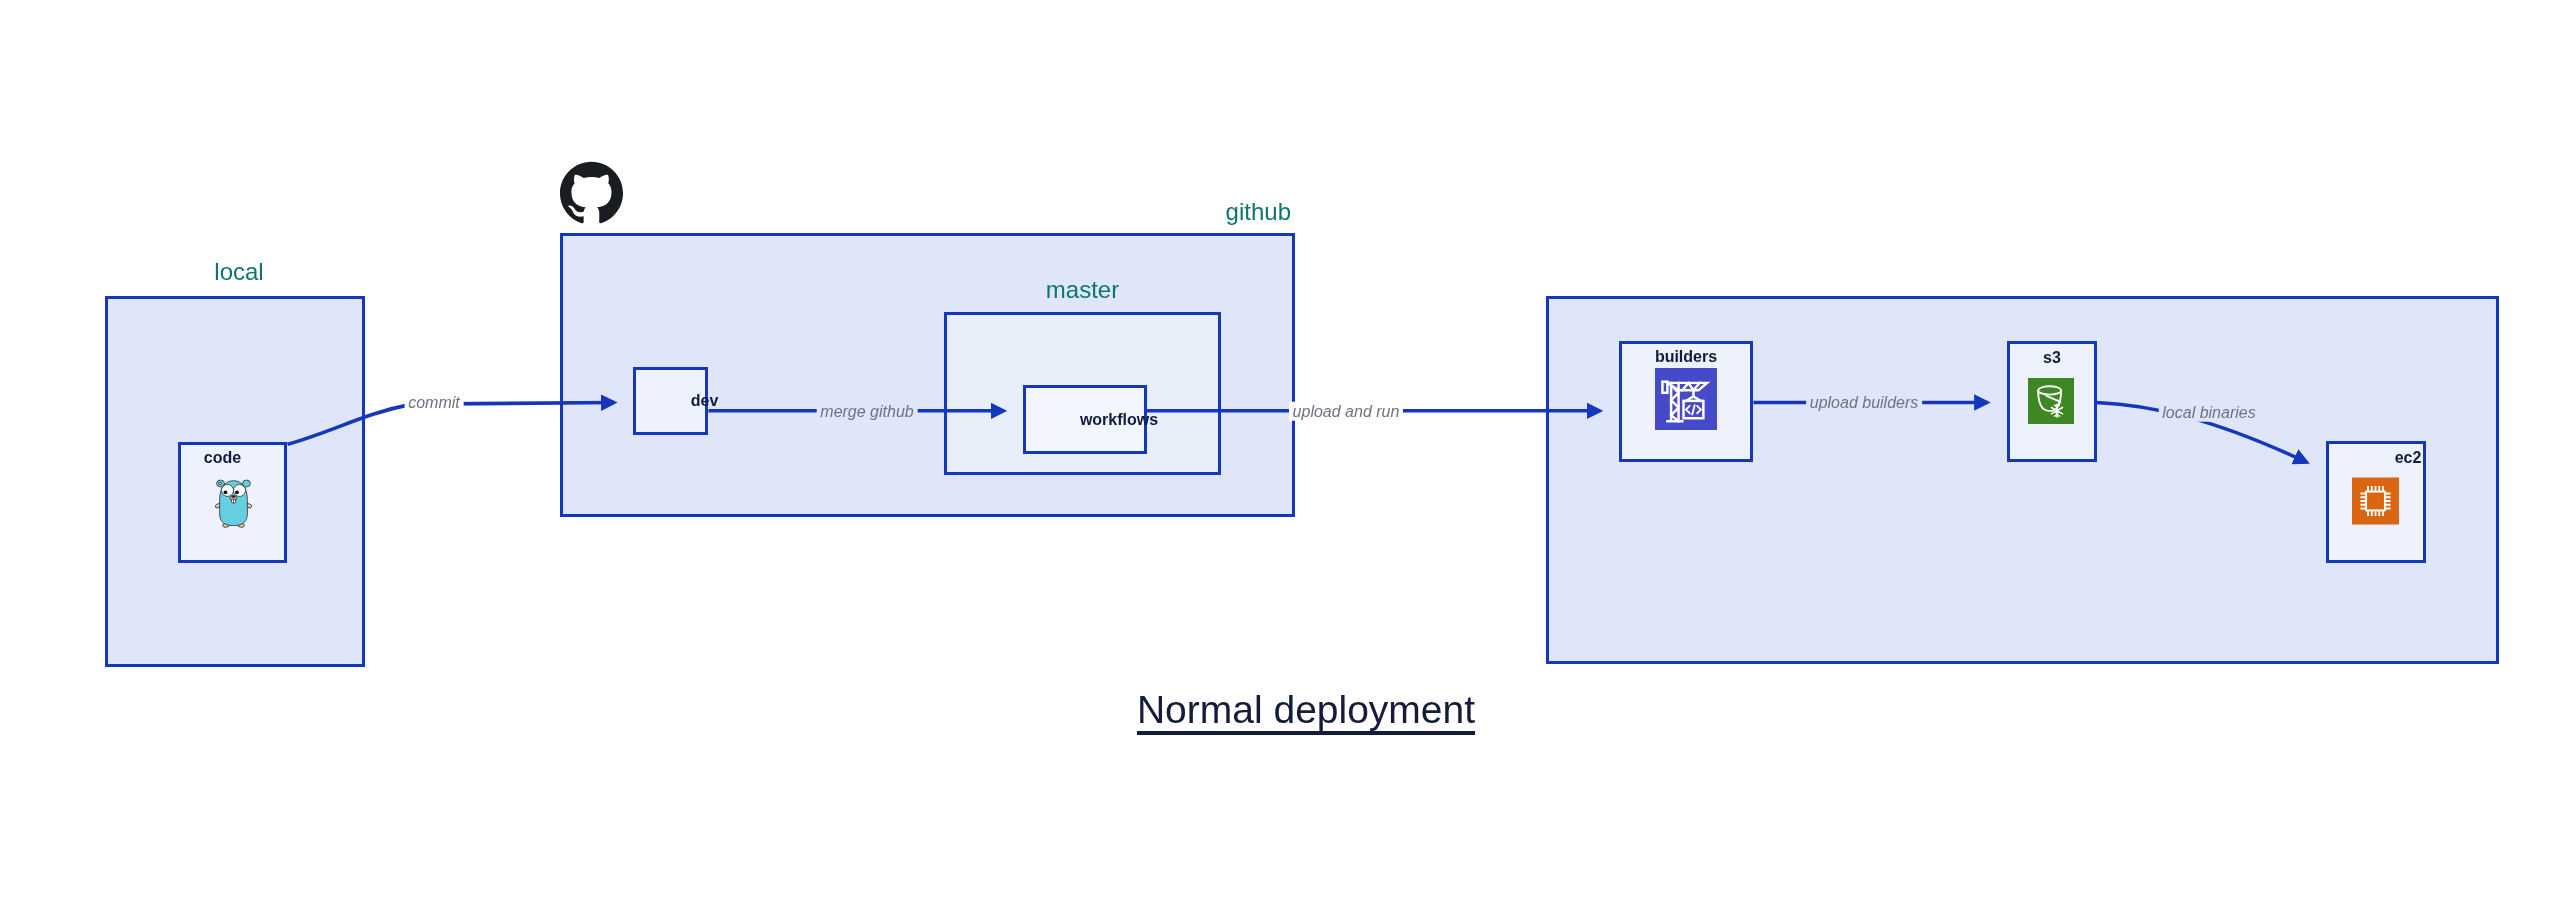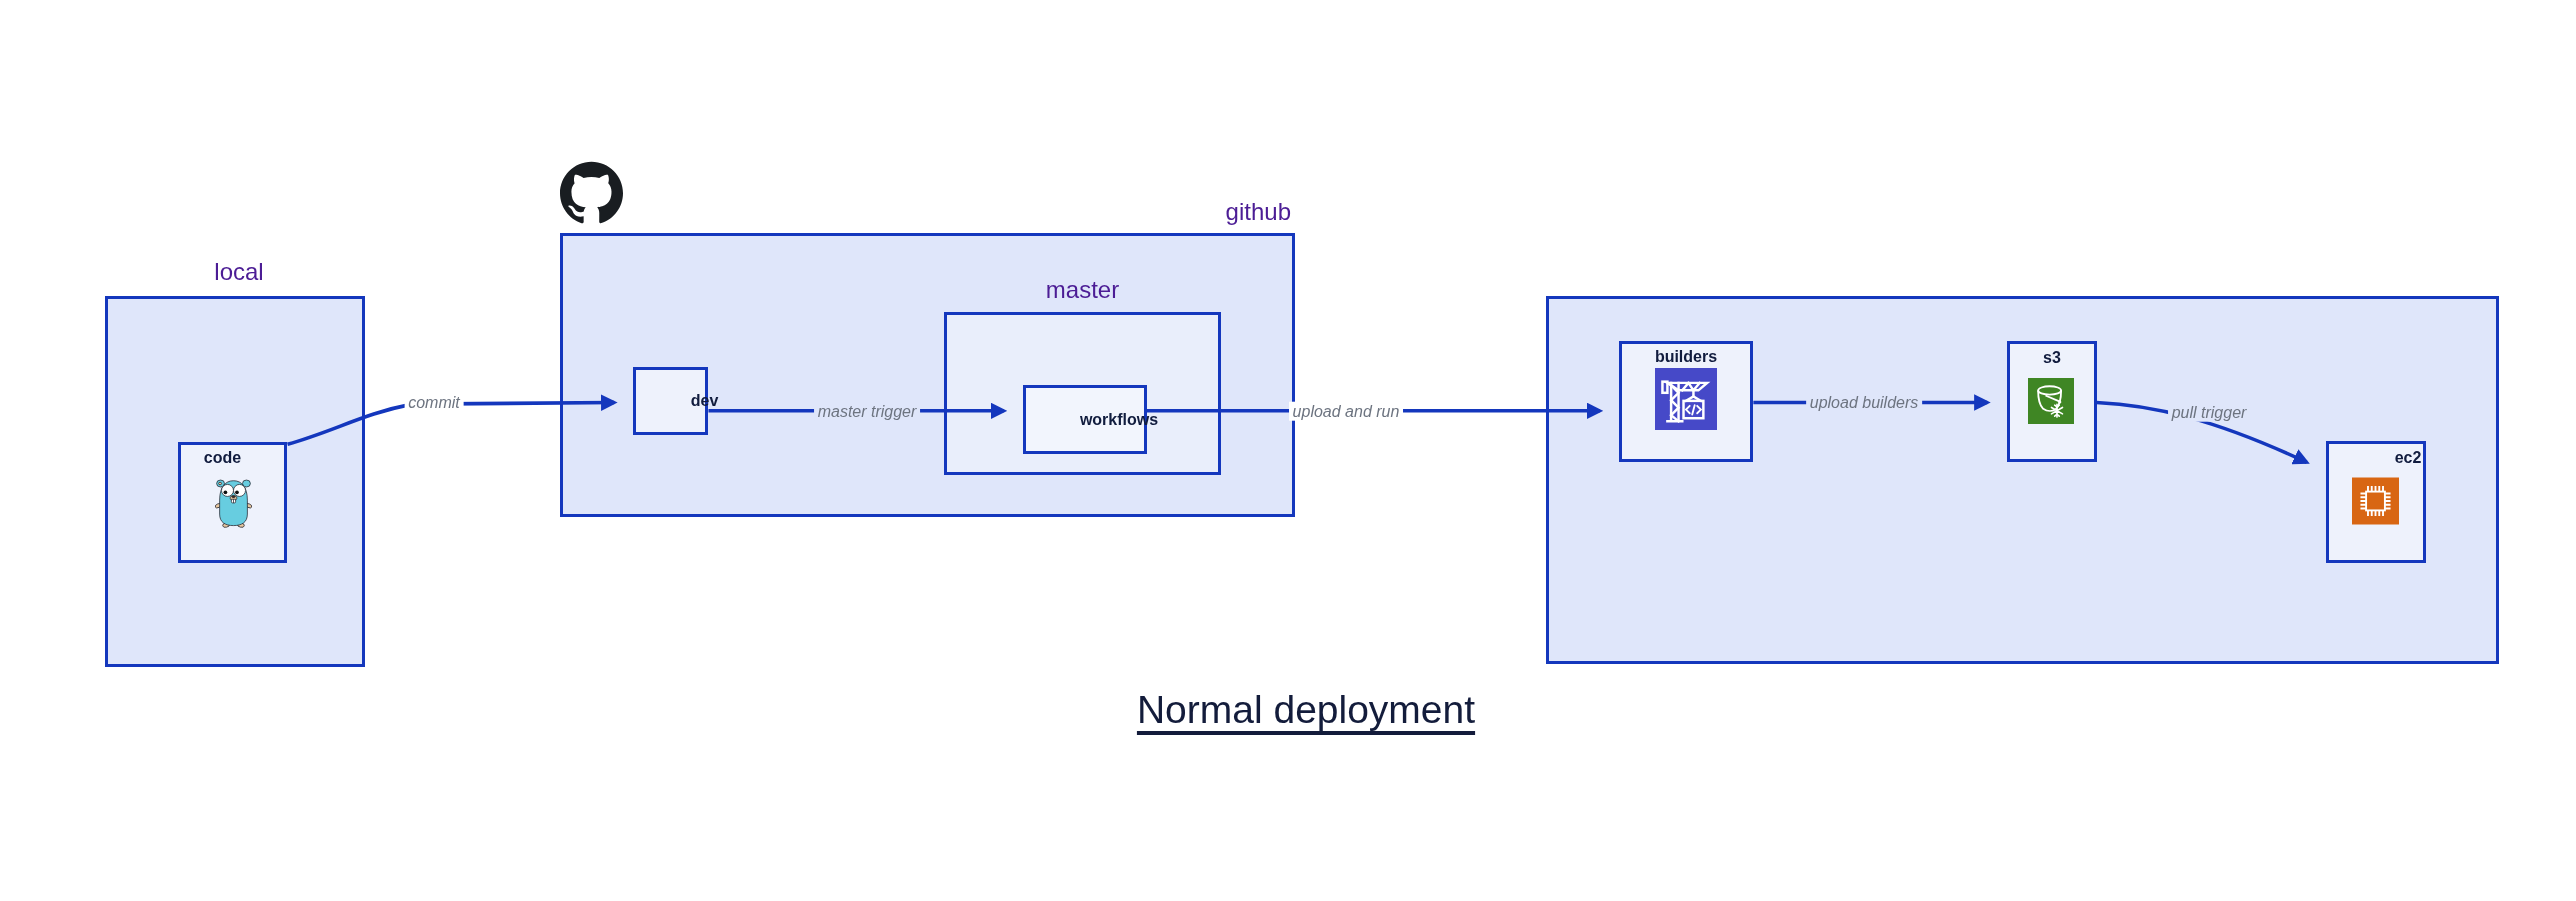--- a/index.html
+++ b/index.html
@@ -14,21 +14,21 @@
   
   .container-box {
     position: absolute;
     background: #dfe6fa;
     border: 3.6px solid #1437bd;
     box-sizing: border-box;
   }
   .container-box.master { background: #e9eefb; border-width: 3.1px; }
   .container-label {
     position: absolute;
-    color: #4c1d95;
+    color: #0f766e;
     font-size: 24px;
     line-height: 1;
     text-align: center;
     white-space: nowrap;
   }
   .container-label.right { text-align: right; }
   
   .node-box {
     position: absolute;
     background: #eef2fc;
@@ -204,21 +204,21 @@
     <g stroke="#1437bd" stroke-width="7" fill="none">
       <path d="M 558 862 C 650 836 706 802 800 784 L 1192 781" marker-end="url(#arrow)"></path>
       <path d="M 1375 797 L 1948 797" marker-end="url(#arrow)"></path>
       <path d="M 2226 797 L 3105 797" marker-end="url(#arrow)"></path>
       <path d="M 3403 781 L 3857 781" marker-end="url(#arrow)"></path>
       <path d="M 4069 781 C 4180 786 4300 814 4477 897" marker-end="url(#arrow)"></path>
     </g>
   </svg>
 
   <span class="edge-label bg-white" style="left:434px; top:402px;">commit</span>
-  <span class="edge-label bg-lav" style="left:867px; top:411px;">master trigger</span>
+  <span class="edge-label bg-lav" style="left:867px; top:411px;">merge github</span>
   <span class="edge-label bg-white" style="left:1346px; top:411px;">upload and run</span>
   <span class="edge-label bg-lav" style="left:1864px; top:402px;">upload builders</span>
-  <span class="edge-label bg-lav" style="left:2209px; top:412px;">pull trigger</span>
+  <span class="edge-label bg-lav" style="left:2209px; top:412px;">local binaries</span>
 
   <div class="diagram-title" style="left:1046px; top:690px; width:520px;">Normal deployment</div>
 
 </div>
 
 
 </body></html>

